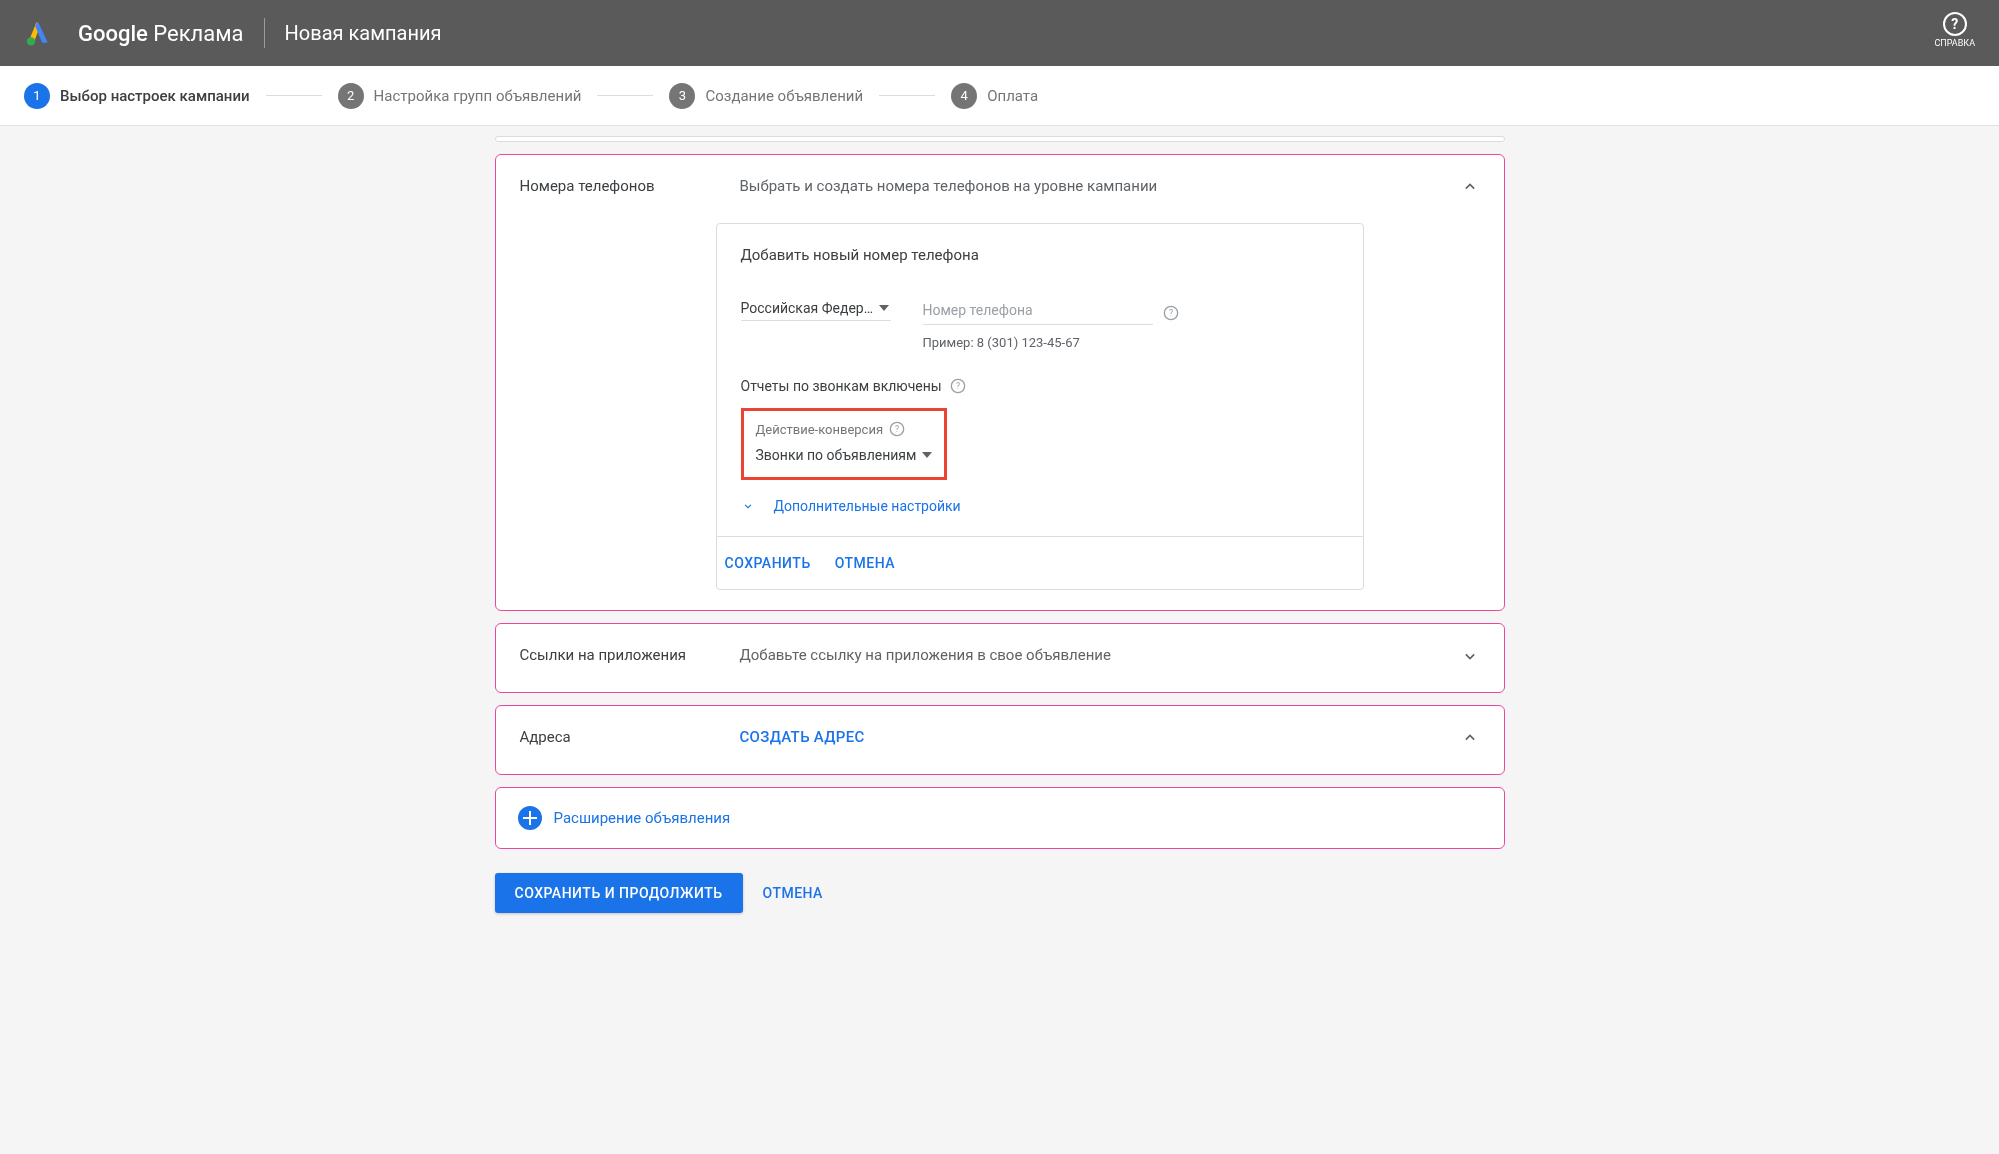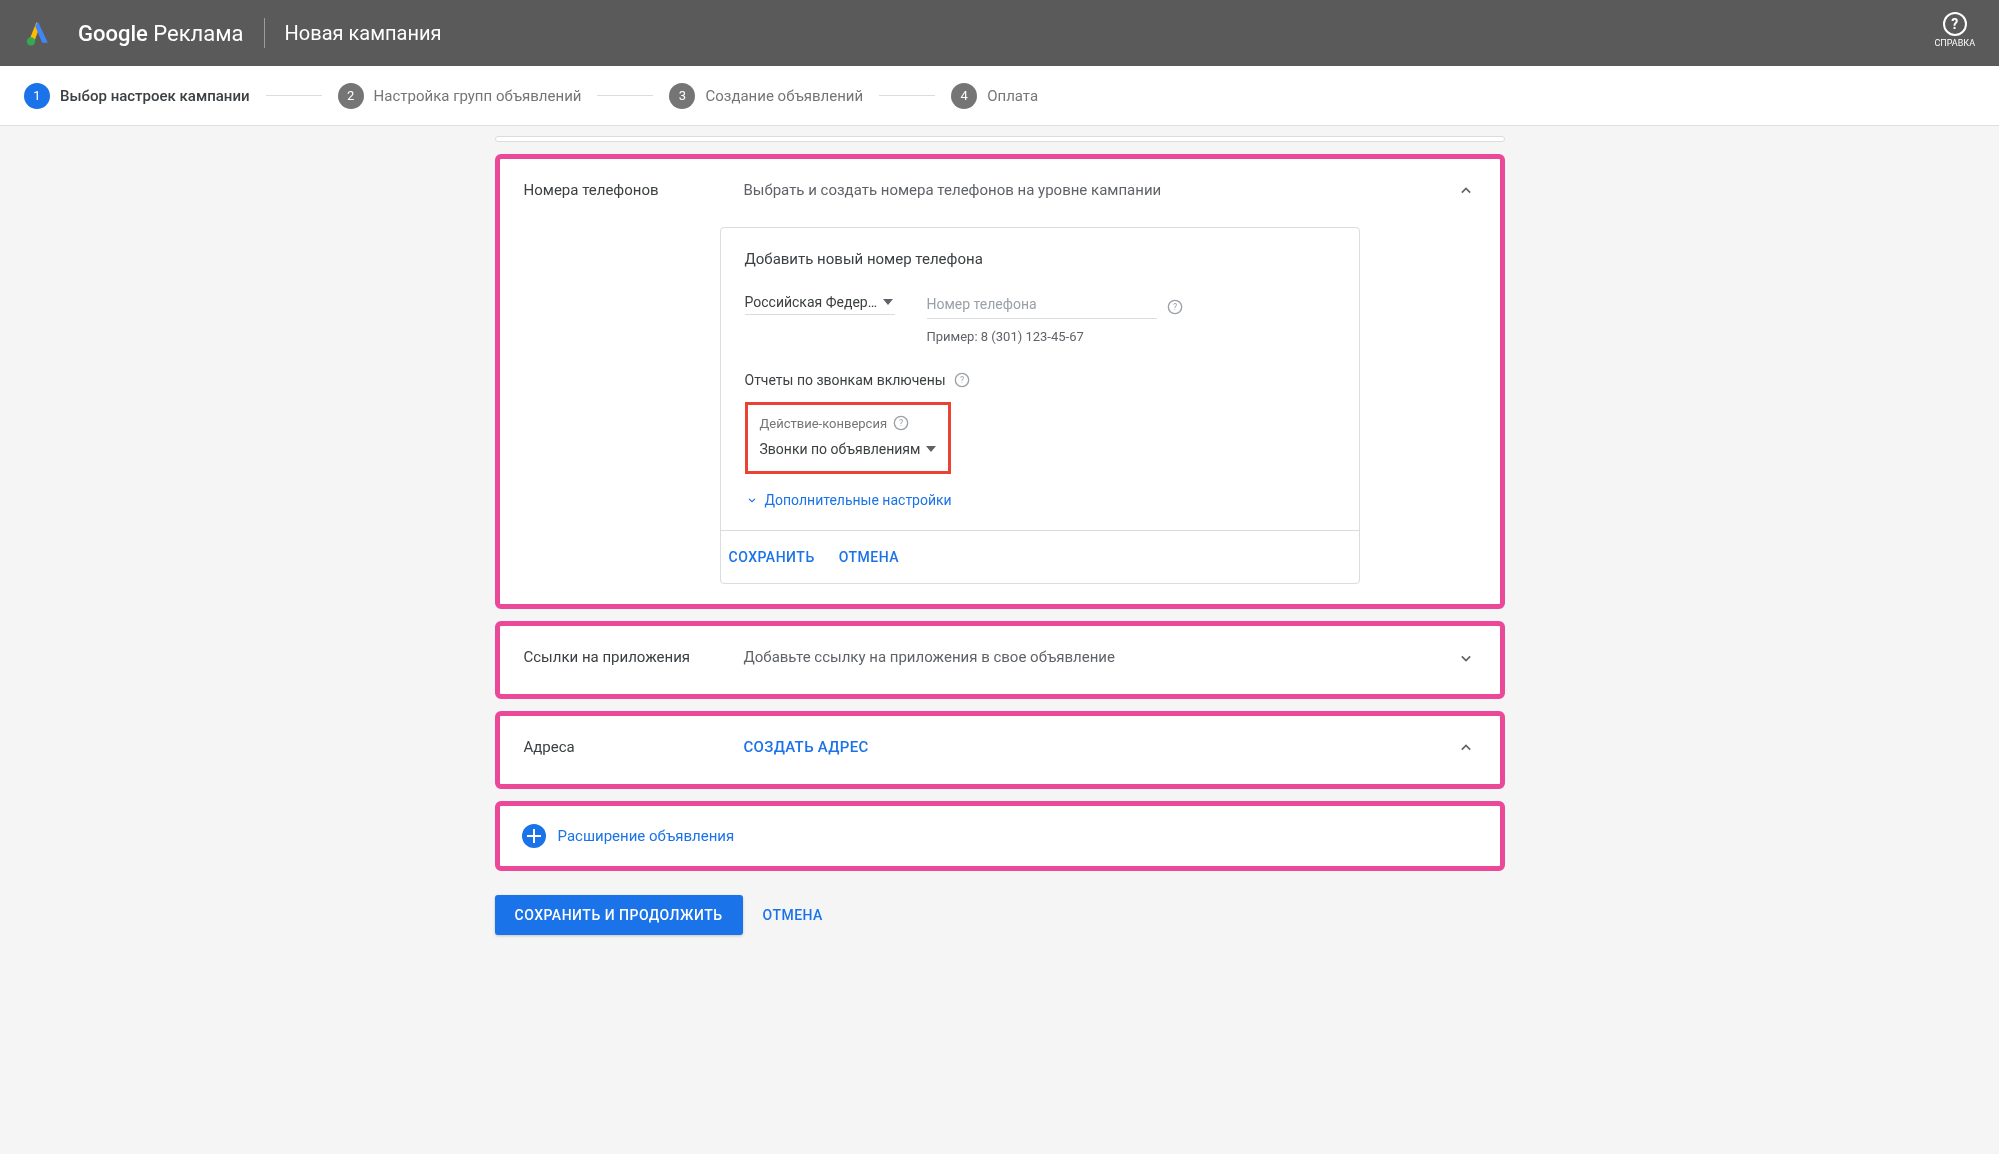--- a/index.html
+++ b/index.html
@@ -17,45 +17,45 @@
 .stepper{background:#fff;height:60px;display:flex;align-items:center;padding:0 24px;border-bottom:1px solid #e0e0e0}
 .step{display:flex;align-items:center;gap:10px}
 .step-num{width:26px;height:26px;border-radius:50%;display:flex;align-items:center;justify-content:center;font-size:13px;color:#fff}
 .step-num.active{background:#1a73e8}
 .step-num.inactive{background:#757575}
 .step-lbl{font-size:15px}
 .step-lbl.active{color:#3c4043;font-weight:500}
 .step-lbl.inactive{color:#757575}
 .step-line{width:56px;height:1px;background:#dadce0;margin:0 16px}
 .content{max-width:1010px;margin:0 auto;padding:10px 0 30px}
-.panel{background:#fff;border:5px solid #ec4899;border-radius:6px;margin-bottom:12px}
+.panel{background:#fff;border:1px solid #ec4899;border-radius:6px;margin-bottom:12px}
 .panel-hdr{display:flex;align-items:flex-start;padding:22px 24px;gap:40px}
 .panel-title{font-size:15px;color:#3c4043;width:180px;flex-shrink:0}
 .panel-desc{font-size:15px;color:#5f6368;flex:1}
 .panel-action{font-size:15px;color:#1a73e8;font-weight:500;flex:1;letter-spacing:.3px}
 .chev{margin-left:auto;color:#5f6368;cursor:pointer}
 .chev svg{width:20px;height:20px}
 .inner-card{border:1px solid #dadce0;border-radius:4px;margin-left:220px;margin-right:140px;margin-bottom:4px}
 .ic-body{padding:22px 24px}
-.ic-title{font-size:15px;color:#3c4043;margin-bottom:26px}
+.ic-title{font-size:15px;color:#3c4043;margin-bottom:36px}
 .row{display:flex;gap:32px;align-items:flex-start;margin-bottom:16px}
 .sel{position:relative;width:150px}
 .sel-val{font-size:14px;color:#3c4043;white-space:nowrap;overflow:hidden;text-overflow:ellipsis;display:flex;align-items:center;gap:6px;padding-bottom:4px;border-bottom:1px solid #dadce0;cursor:pointer}
 .sel-val svg{flex-shrink:0}
 .phone-col{flex:1}
 .phone-input{width:230px;border:none;border-bottom:1px solid #dadce0;font-size:14px;padding:2px 0 6px;color:#3c4043;outline:none}
 .phone-input::placeholder{color:#9aa0a6}
 .phone-hint{font-size:13px;color:#5f6368;margin-top:10px}
 .help-small{width:16px;height:16px;color:#9aa0a6;cursor:pointer;flex-shrink:0}
 .phone-wrap{display:flex;align-items:center;gap:10px}
 .section-row{display:flex;align-items:center;gap:8px;margin-top:28px;font-size:14px;color:#3c4043}
 .redbox{border:3px solid #ea4335;padding:10px 12px 14px;margin-top:14px;display:inline-block}
 .rb-lbl{font-size:13px;color:#757575;display:flex;align-items:center;gap:6px;margin-bottom:10px}
 .rb-sel{font-size:14px;color:#3c4043;display:flex;align-items:center;gap:6px;cursor:pointer}
-.adv-link{display:flex;align-items:center;gap:6px;color:#1a73e8;font-size:14px;margin-top:18px;cursor:pointer}
+.adv-link{display:flex;align-items:center;gap:19px;color:#1a73e8;font-size:14px;margin-top:18px;cursor:pointer}
 .ic-footer{border-top:1px solid #dadce0;padding:18px 8px;display:flex;gap:24px}
 .btn-txt{font-size:14px;font-weight:500;color:#1a73e8;letter-spacing:.5px;cursor:pointer;background:none;border:none}
 .add-ext{display:flex;align-items:center;gap:12px;padding:18px 22px}
 .plus-circle{width:24px;height:24px;border-radius:50%;background:#1a73e8;display:flex;align-items:center;justify-content:center;color:#fff;font-size:18px;cursor:pointer}
 .add-lbl{font-size:15px;color:#1a73e8}
 .footer-btns{display:flex;gap:20px;align-items:center;margin-top:24px}
 .btn-primary{background:#1a73e8;color:#fff;border:none;padding:12px 20px;font-size:14px;font-weight:500;letter-spacing:.5px;border-radius:3px;cursor:pointer;box-shadow:0 1px 3px rgba(0,0,0,.2)}
 .small-bar{background:#fff;border:1px solid #dadce0;border-radius:6px;margin-bottom:12px;height:6px}
 </style>
 </head>

